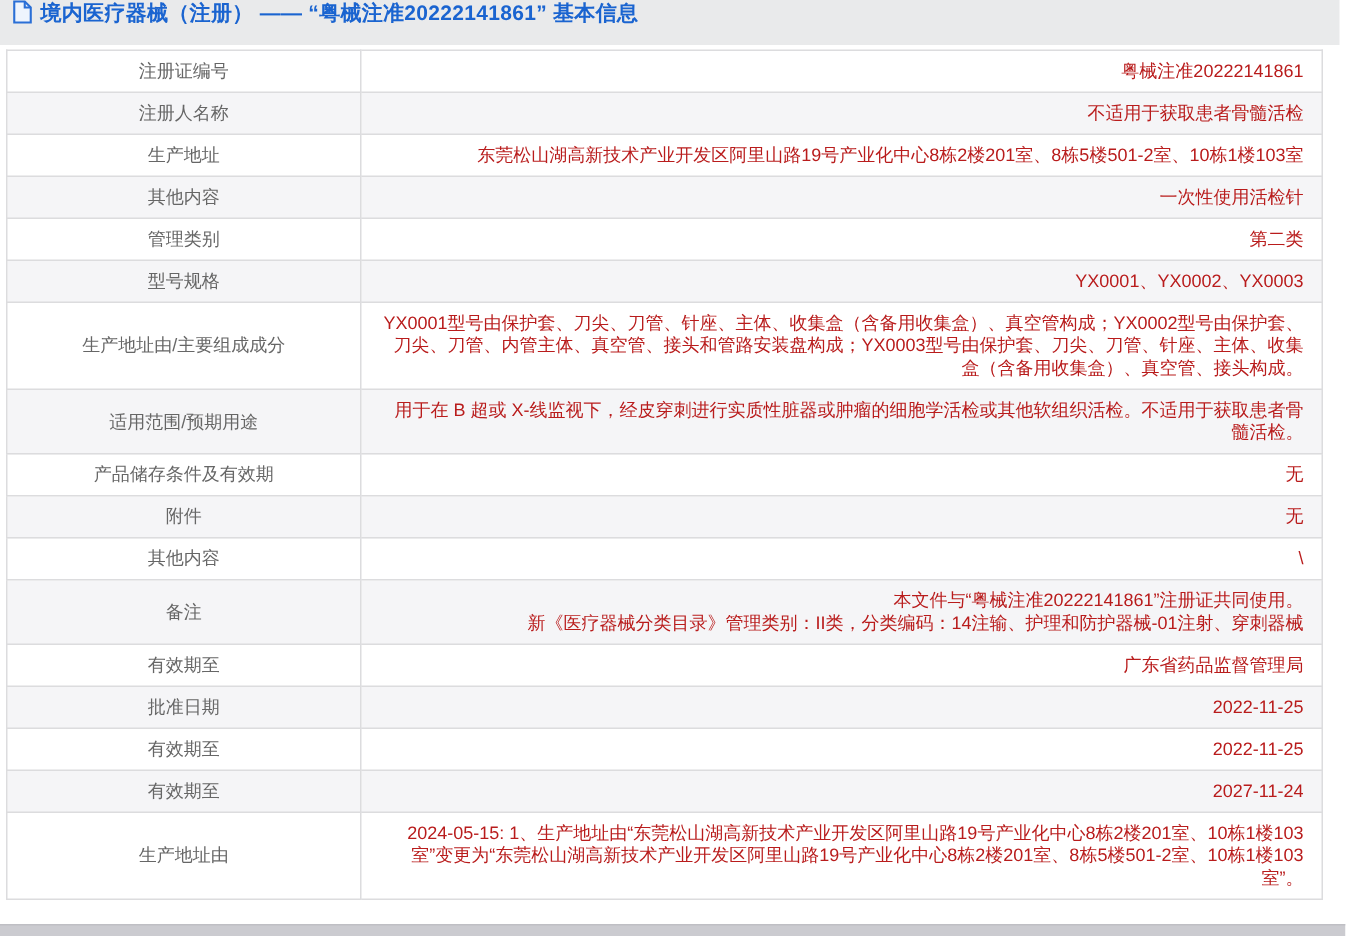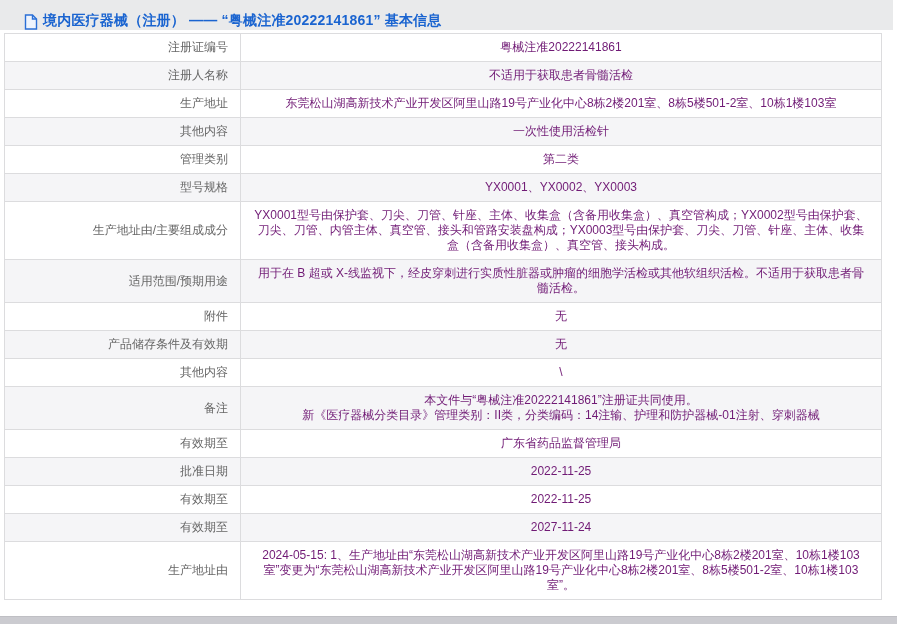--- a/index.html
+++ b/index.html
@@ -1,31 +1,31 @@
 <!DOCTYPE html>
 <html style="--accent: #1a64d0; --link: #4a90e2;"><head>
 <meta charset="utf-8">
 <style>
   * { margin:0; padding:0; box-sizing:border-box; }
   html,body { width:897px; height:624px; overflow:hidden; background:#ffffff;
     font-family:"Liberation Sans","DejaVu Sans",sans-serif; }
   .page { position:relative; width:897px; height:624px; background:#ffffff; }
 
   .header { height:30px; margin-right:4px; background:#e9eaeb;
-    display:flex; align-items:flex-end; padding:0 24px; }
+    display:flex; align-items:flex-start; padding:0 8px; }
   .doc-icon { display:inline-flex; margin-right:5px; }
   .title { font-size:14px; font-weight:bold; color:var(--accent,#1a64d0); letter-spacing:0.2px; }
 
   table.info { border-collapse:collapse; table-layout:fixed;
     width:878px; margin:3px 0 0 4px; border:1px solid #c6c6c8; background:#fff; }
   table.info tr:nth-child(even) { background:#f5f5f7; }
   table.info th, table.info td { border:1px solid #dcdcde; font-weight:normal;
     font-size:12px; line-height:15px; padding:6px 12px; vertical-align:middle; }
-  table.info th { width:236px; text-align:right; color:#666; white-space:nowrap; }
-  table.info td { color:#701a75; text-align:center; white-space:pre-line; word-break:break-all; }
+  table.info th { width:236px; text-align:center; color:#666; white-space:nowrap; }
+  table.info td { color:#b91c1c; text-align:right; white-space:pre-line; word-break:break-all; }
 
   .bottom-bar { position:absolute; left:0; bottom:0; width:897px; height:8px;
     background:#cbcbd0; border-top:1px solid #bfbfc4; }
 </style>
 </head>
 <body>
 
 <div class="page">
 
   <div class="header">
@@ -66,25 +66,25 @@
         </tr>
         <tr>
           <th><span>生产地址由/主要组成成分</span></th>
           <td>YX0001型号由保护套、刀尖、刀管、针座、主体、收集盒（含备用收集盒）、真空管构成；YX0002型号由保护套、刀尖、刀管、内管主体、真空管、接头和管路安装盘构成；YX0003型号由保护套、刀尖、刀管、针座、主体、收集盒（含备用收集盒）、真空管、接头构成。</td>
         </tr>
         <tr>
           <th><span>适用范围/预期用途</span></th>
           <td>用于在 B 超或 X-线监视下，经皮穿刺进行实质性脏器或肿瘤的细胞学活检或其他软组织活检。不适用于获取患者骨髓活检。</td>
         </tr>
         <tr>
-          <th><span>附件</span></th>
+          <th><span>产品储存条件及有效期</span></th>
           <td>无</td>
         </tr>
         <tr>
-          <th><span>产品储存条件及有效期</span></th>
+          <th><span>附件</span></th>
           <td>无</td>
         </tr>
         <tr>
           <th><span>其他内容</span></th>
           <td>\</td>
         </tr>
         <tr>
           <th><span>备注</span></th>
           <td>本文件与“粤械注准20222141861”注册证共同使用。
 新《医疗器械分类目录》管理类别：II类，分类编码：14注输、护理和防护器械-01注射、穿刺器械</td>

